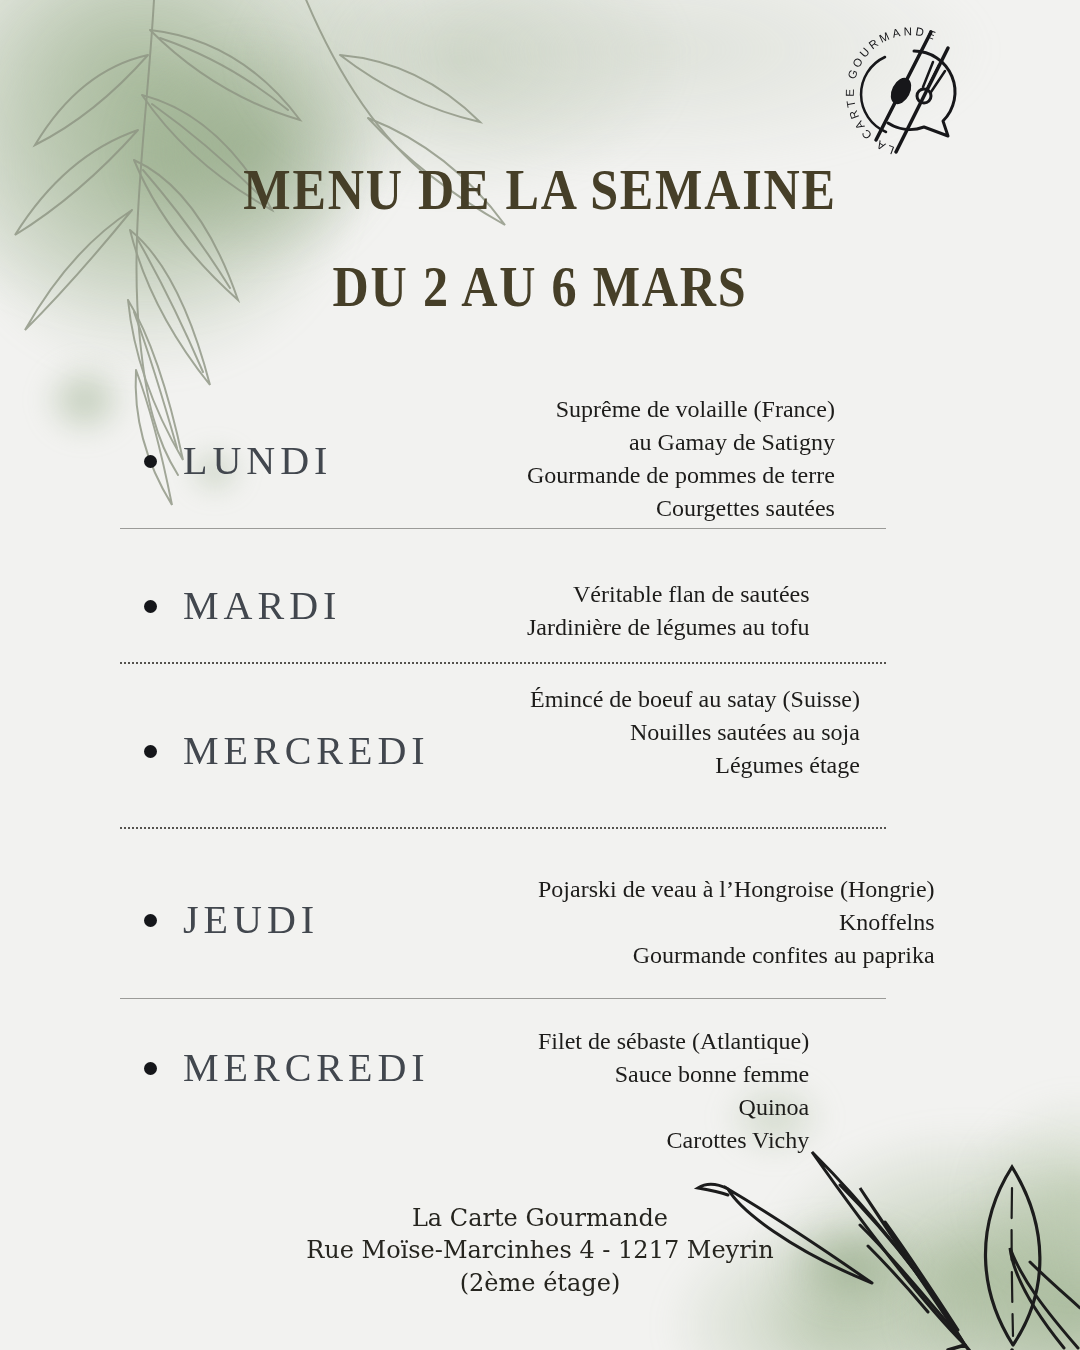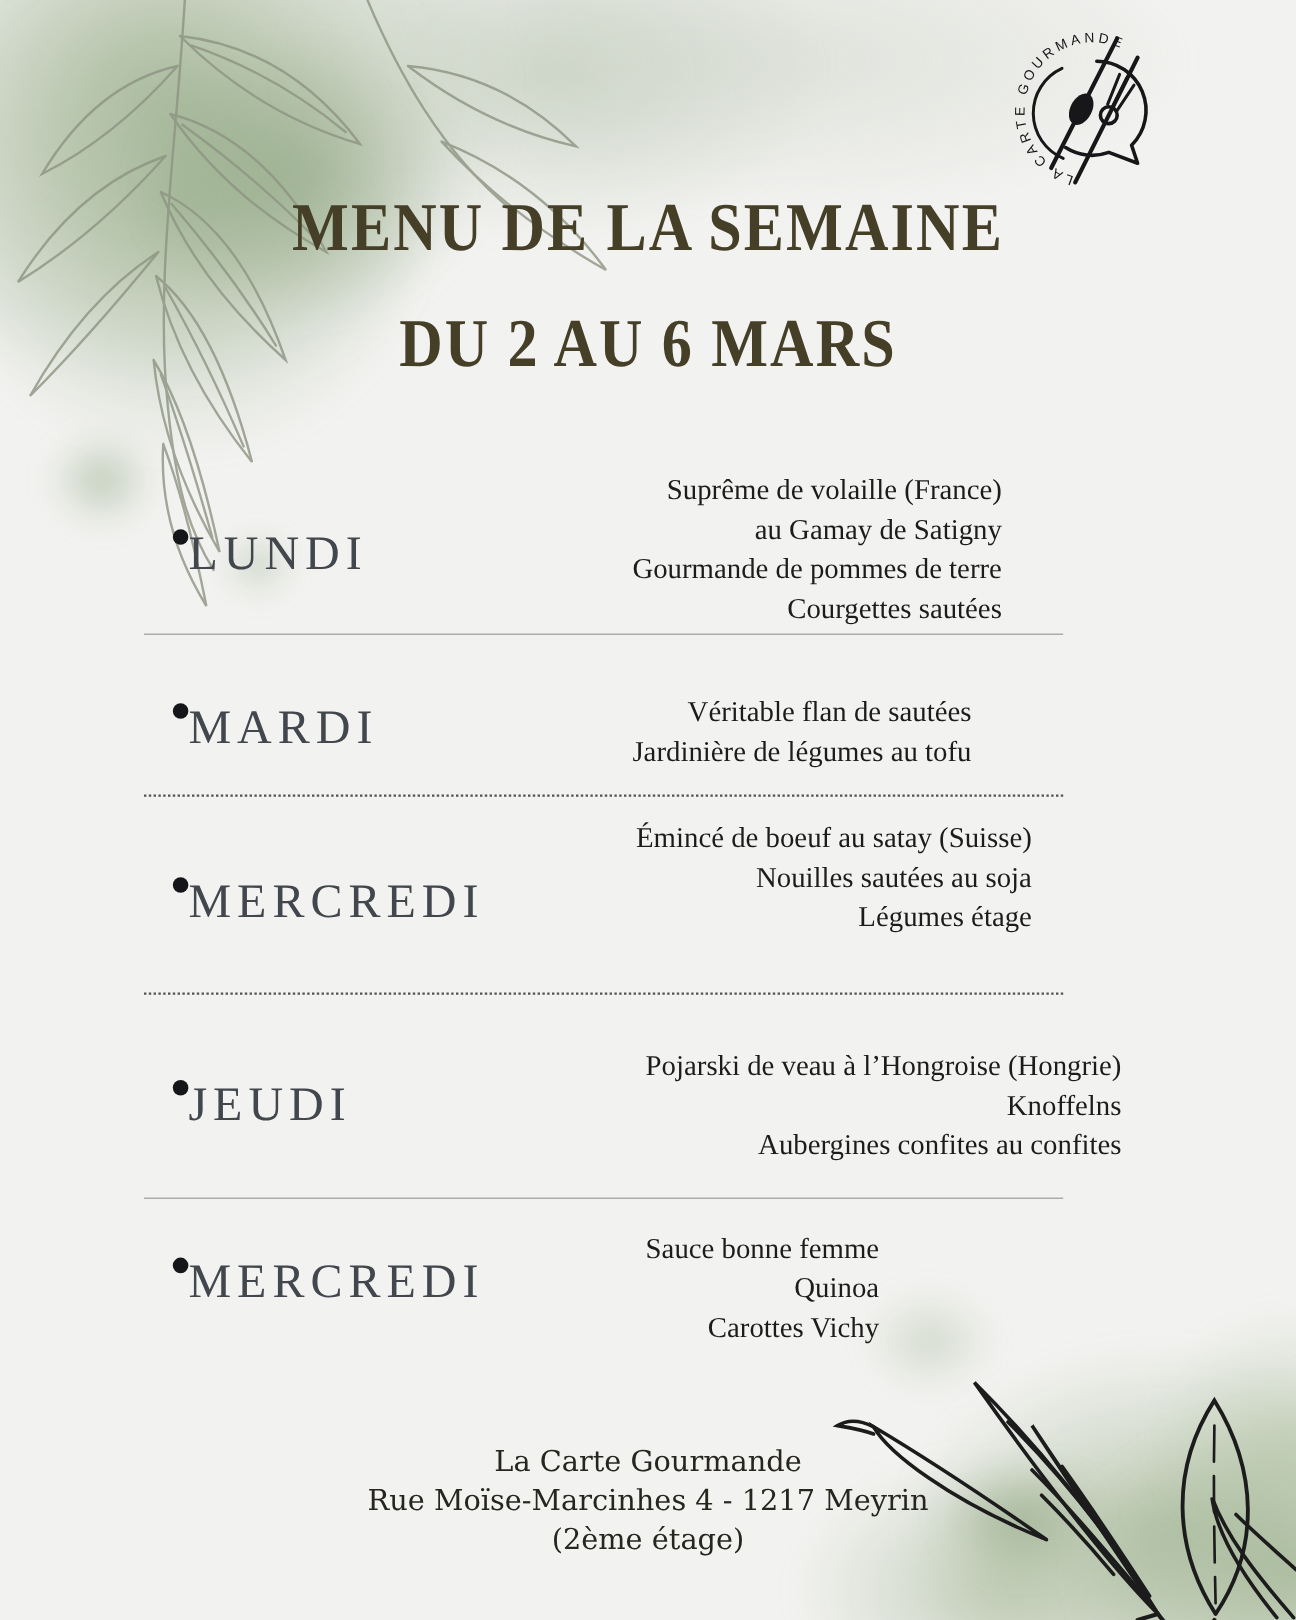--- a/index.html
+++ b/index.html
@@ -26,21 +26,21 @@
   
   .decor{position:absolute; pointer-events:none;}
   
   .title-line{
     position:absolute; width:100%; text-align:center;
     font-weight:700; font-size:57px; letter-spacing:2px; color:#463f28;
     transform:scaleX(.88);
   }
   
   .day-label{
-    position:absolute; left:144px; display:flex; 
+    position:absolute; left:144px; display:flex; align-items:center; gap:26px;
     font-size:40px; letter-spacing:5px; color:#42474e; line-height:1;
   }
   .bullet{width:13px; height:13px; border-radius:50%; background:#15161a; flex:none;}
   .dishes{position:absolute; font-size:24px; line-height:33px; color:#1d1c1a;text-align:right;}
   .divider{position:absolute; left:120px; width:766px; height:0;}
   .divider.solid{border-top:1px solid #9b9b98;}
   .divider.dotted{border-top:2px dotted #55534e;}
   
   .footer-line{
     position:absolute; width:100%; text-align:center;
@@ -143,29 +143,30 @@
   </div>
   <div class="divider dotted" style="top:827px"></div>
 
   <div class="day-label" style="top:900px">
     <span class="bullet"></span>
     <span>JEUDI</span>
   </div>
   <div class="dishes" style="left:538px;top:873px">
     <div>Pojarski de veau à l’Hongroise (Hongrie)</div>
     <div>Knoffelns</div>
-    <div>Aubergines confites au confites</div>
+    <div>Gourmande confites au paprika</div>
   </div>
   <div class="divider solid" style="top:998px"></div>
 
   <div class="day-label" style="top:1048px">
     <span class="bullet"></span>
     <span>MERCREDI</span>
   </div>
   <div class="dishes" style="left:538px;top:1025px">
+    <div>Filet de sébaste (Atlantique)</div>
     <div>Sauce bonne femme</div>
     <div>Quinoa</div>
     <div>Carottes Vichy</div>
   </div>
 
   <svg class="decor" style="left:660px;top:1040px" width="420" height="310" viewBox="0 0 420 310">
     <g fill="none" stroke="#1c1c1c" stroke-width="3" stroke-linecap="round">
       <path d="M212,243 C150,200 100,168 68,149 C80,170 130,210 212,243"></path>
       <path d="M68,149 C56,143 46,143 38,148 C50,150 60,152 68,155"></path>
       <path d="M305,305 C260,230 200,160 152,112 C200,180 262,262 305,305"></path>

